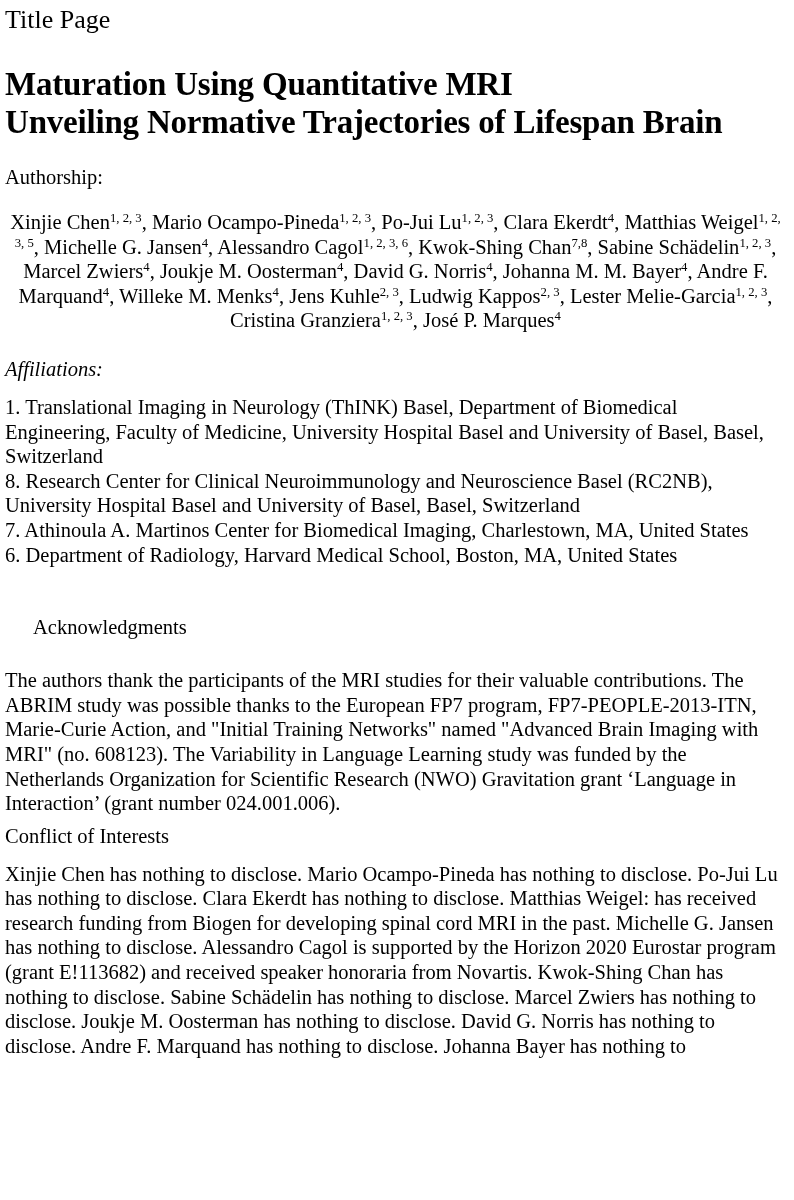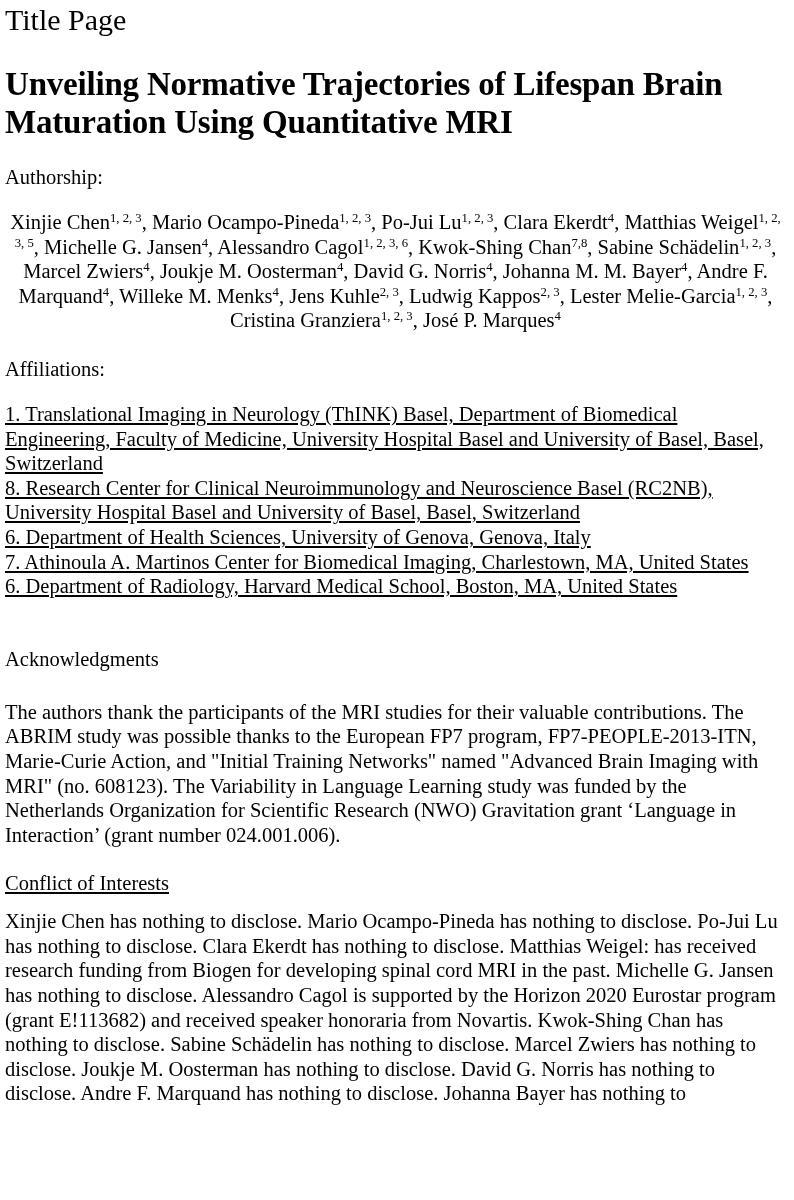--- a/index.html
+++ b/index.html
@@ -11,77 +11,76 @@
   body {
     width: 794px;
     height: 1200px;
     overflow: hidden;
     font-family: "Liberation Serif", "DejaVu Serif", serif;
   }
   .page {
     padding: 2px 8px 0 5px;
   }
   .doc-label {
-    font-size: 30px;
+    font-size: 26px;
     line-height: 36px;
   }
   .main-title {
     margin-top: 27px;
     font-weight: bold;
     font-size: 33px;
     line-height: 38px;
     letter-spacing: -0.2px;
   }
   .main-title .title-line { display: block; }
   .section-heading {
     font-size: 20.5px;
     line-height: 25px;
   }
   .para {
     font-size: 20.5px;
     line-height: 24.6px;
   }
   .authorship-heading { margin-top: 24px; }
   .authors-para { margin-top: 20px; text-align: center; }
-  .affiliations-heading { margin-top: 24px; }
-  .affiliations-list { margin-top: 20px; text-decoration: underline; }
-  .ack-heading { margin-top: 48px; }
+  .affiliations-heading { margin-top: 24px; font-style: italic; }
+  .affiliations-list { margin-top: 13px; }
+  .ack-heading { margin-top: 48px; margin-left: 28px; }
   .ack-para { margin-top: 28px; }
-  .coi-heading { margin-top: 24px; text-decoration: underline; }
+  .coi-heading { margin-top: 8px; }
   .coi-para { margin-top: 13px; }
   sup {
     font-size: 0.62em;
     line-height: 0;
     vertical-align: baseline;
     position: relative;
     top: -0.55em;
   }
 </style>
 </head>
 <body>
 
 <div class="page">
 
   <div class="doc-label">Title Page</div>
 
   <h1 class="main-title" style="margin:27px 0 0 0;">
+    <span class="title-line">Maturation Using Quantitative MRI</span>
     <span class="title-line">Unveiling Normative Trajectories of Lifespan Brain</span>
-    <span class="title-line">Maturation Using Quantitative MRI</span>
   </h1>
 
   <div class="section-heading authorship-heading">Authorship:</div>
 
   <div class="para authors-para"><span>Xinjie Chen</span><sup>1, 2, 3</sup>, <span>Mario Ocampo-Pineda</span><sup>1, 2, 3</sup>, <span>Po-Jui Lu</span><sup>1, 2, 3</sup>, <span>Clara Ekerdt</span><sup>4</sup>, <span>Matthias Weigel</span><sup>1, 2, 3, 5</sup>, <span>Michelle G. Jansen</span><sup>4</sup>, <span>Alessandro Cagol</span><sup>1, 2, 3, 6</sup>, <span>Kwok-Shing Chan</span><sup>7,8</sup>, <span>Sabine Schädelin</span><sup>1, 2, 3</sup>, <span>Marcel Zwiers</span><sup>4</sup>, <span>Joukje M. Oosterman</span><sup>4</sup>, <span>David G. Norris</span><sup>4</sup>, <span>Johanna M. M. Bayer</span><sup>4</sup>, <span>Andre F. Marquand</span><sup>4</sup>, <span>Willeke M. Menks</span><sup>4</sup>, <span>Jens Kuhle</span><sup>2, 3</sup>, <span>Ludwig Kappos</span><sup>2, 3</sup>, <span>Lester Melie-Garcia</span><sup>1, 2, 3</sup>, <span>Cristina Granziera</span><sup>1, 2, 3</sup>, <span>José P. Marques</span><sup>4</sup></div>
 
   <div class="section-heading affiliations-heading">Affiliations:</div>
 
   <div class="para affiliations-list">
       <div>1. Translational Imaging in Neurology (ThINK) Basel, Department of Biomedical Engineering, Faculty of Medicine, University Hospital Basel and University of Basel, Basel, Switzerland</div>
       <div>8. Research Center for Clinical Neuroimmunology and Neuroscience Basel (RC2NB), University Hospital Basel and University of Basel, Basel, Switzerland</div>
-      <div>6. Department of Health Sciences, University of Genova, Genova, Italy</div>
       <div>7. Athinoula A. Martinos Center for Biomedical Imaging, Charlestown, MA, United States</div>
       <div>6. Department of Radiology, Harvard Medical School, Boston, MA, United States</div>
     </div>
 
   <div class="section-heading ack-heading">Acknowledgments</div>
 
   <div class="para ack-para">The authors thank the participants of the MRI studies for their valuable contributions. The ABRIM study was possible thanks to the European FP7 program, FP7-PEOPLE-2013-ITN, Marie-Curie Action, and "Initial Training Networks" named "Advanced Brain Imaging with MRI" (no. 608123). The Variability in Language Learning study was funded by the Netherlands Organization for Scientific Research (NWO) Gravitation grant ‘Language in Interaction’ (grant number 024.001.006).</div>
 
   <div class="section-heading coi-heading">Conflict of Interests</div>
 

